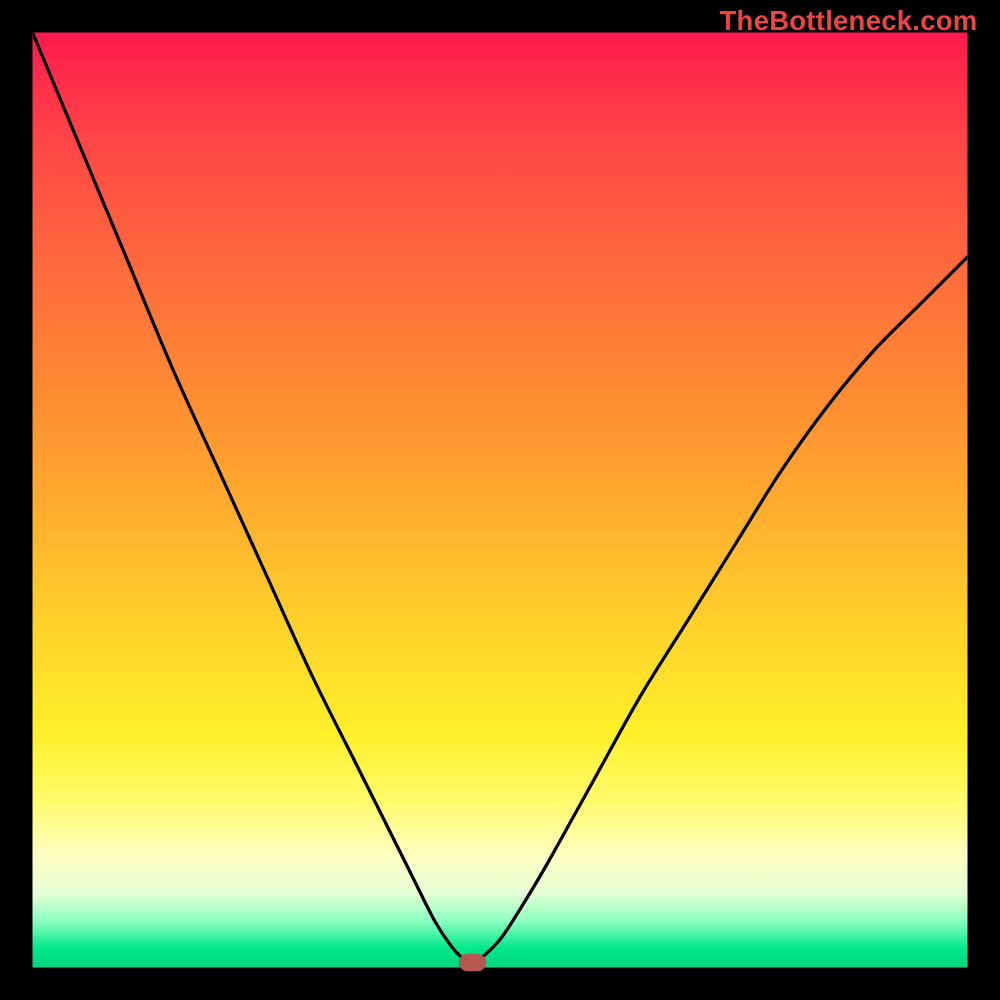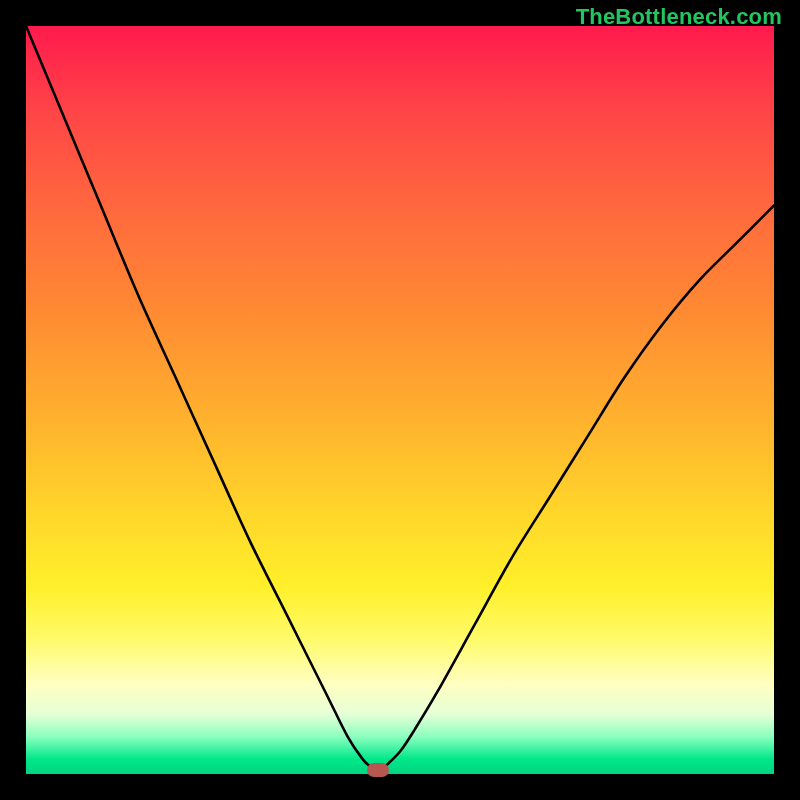--- a/index.html
+++ b/index.html
@@ -10,21 +10,21 @@
     height: 800px;
     background: #000;
   }
   .watermark {
     position: absolute;
     top: 4px;
     right: 18px;
     font-family: Arial, Helvetica, sans-serif;
     font-size: 22px;
     font-weight: 600;
-    color: #22c55e;
+    color: #ef4444;
     letter-spacing: 0.2px;
     text-align: right;
   }
   .plot {
     position: absolute;
     left: 26px;
     top: 26px;
     width: 748px;
     height: 748px;
     background: linear-gradient(to bottom,

